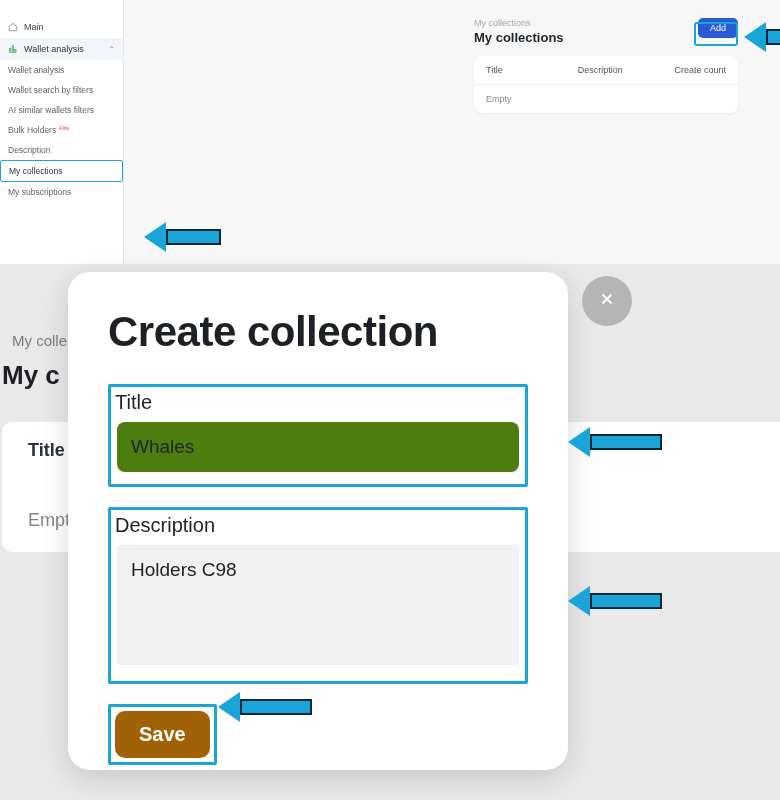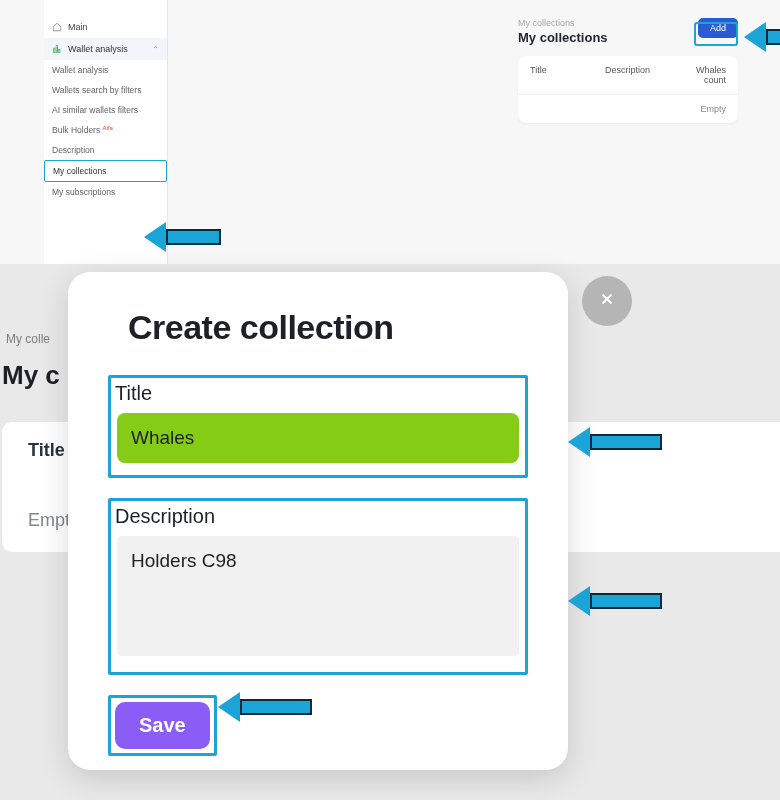--- a/index.html
+++ b/index.html
@@ -12,21 +12,20 @@
     position: relative;
   }
 
   
   .top-area {
     width: 780px;
     height: 264px;
     background: #f7f7f7;
     display: flex;
     position: relative;
-    padding-left: 44px;
   }
   .sidebar {
     width: 124px;
     background: #ffffff;
     height: 264px;
     position: relative;
     font-size: 9px;
     color: #333;
     border-right: 1px solid #e6e6e6;
   }
@@ -106,36 +105,35 @@
   .table-head {
     display:flex;
     padding: 9px 12px;
     color:#555;
     border-bottom: 1px solid #eee;
   }
   .th1{ flex:1.3; } .th2{ flex:1.3; } .th3{ flex:0.8; text-align:right;}
   .table-body {
     padding: 9px 12px;
     color:#888;
-    text-align:right;
   }
 
   
   .bottom-area {
     position:absolute;
     top: 264px;
     left:0;
     width:780px;
     height: 536px;
     background: #e9e9e9;
   }
   .bg-crumb {
     position:absolute;
-    top: 68px; left: 6px;
-    font-size: 12px;
+    top: 68px; left: 12px;
+    font-size: 15px;
     color:#7d7d7d;
   }
   .bg-title {
     position:absolute;
     top: 96px; left: 2px;
     font-size: 26px;
     font-weight: 800;
     color:#1c1f25;
   }
   .bg-card {
@@ -165,42 +163,41 @@
     top: 272px;
     left: 68px;
     width: 500px;
     height: 498px;
     background:#fff;
     border-radius: 22px;
     box-shadow: 0 8px 30px rgba(0,0,0,0.15);
     padding: 36px 40px 30px 40px;
   }
   .modal-title {
-    font-size: 34px;
+    font-size: 42px;
     font-weight: 800;
     color:#1d2026;
     margin-bottom: 28px;
     letter-spacing: -0.5px;
-    margin-left: 20px;
   }
   .field-box {
     border: 3px solid #1ba4d8;
     border-radius: 2px;
     padding: 4px 6px 12px 6px;
     margin-bottom: 20px;
   }
   .field-label {
     font-size: 20px;
     color:#1d2026;
     margin-bottom: 8px;
     margin-left: -2px;
   }
   .field-input {
     width: 100%;
-    background:#84cc16;
+    background:#4d7c0f;
     border:none;
     border-radius: 8px;
     padding: 14px 14px;
     font-size: 19px;
     color:#222;
     font-family: inherit;
   }
   .field-textarea {
     width:100%;
     background:#f1f1f1;
@@ -213,21 +210,21 @@
     height: 120px;
     resize:none;
   }
   .save-wrap {
     display:inline-block;
     border: 3px solid #1ba4d8;
     padding: 4px;
     border-radius:2px;
   }
   .save-btn {
-    background:#8b5cf6;
+    background:#a16207;
     color:#fff;
     border:none;
     font-size: 20px;
     padding: 12px 24px;
     border-radius: 10px;
     font-weight: 600;
   }
   .close-btn {
     position:absolute;
     top: 276px; left: 582px;
@@ -292,21 +289,21 @@
               <rect x="4" y="10" width="3" height="10"></rect>
               <rect x="10" y="4" width="3" height="16"></rect>
               <rect x="16" y="13" width="3" height="7"></rect>
             </svg>
         </span>
         <span>Wallet analysis</span>
       </span>
       <span style="font-size:8px;color:#888;">⌃</span>
     </div>
     <div class="side-sub">Wallet analysis</div>
-    <div class="side-sub">Wallets search by filters</div>
+    <div class="side-sub">Wallet search by filters</div>
     <div class="side-sub">AI similar wallets filters</div>
     <div class="side-sub">
       <span>Bulk Holders</span>
       <span class="alpha-tag">Alfa</span>
     </div>
     <div class="side-sub">Description</div>
     <div class="side-sub highlight">My collections</div>
     <div class="side-sub">My subscriptions</div>
   </div>
 
@@ -316,21 +313,21 @@
         <div class="page-breadcrumb">My collections</div>
         <div class="page-title">My collections</div>
       </div>
       <button class="add-btn">Add</button>
     </div>
     <div class="add-highlight"></div>
     <div class="table-card">
       <div class="table-head">
         <div class="th1">Title</div>
         <div class="th2">Description</div>
-        <div class="th3">Whales count</div>
+        <div class="th3">Create count</div>
       </div>
       <div class="table-body">Empty</div>
     </div>
   </div>
 
   <div class="arrow" style="top:222px; left:144px;">
     <div class="arrow-head-left"></div>
       <div class="arrow-body" style="width:55px;"></div>
   </div>
   <div class="arrow" style="top:22px; left:744px;">

